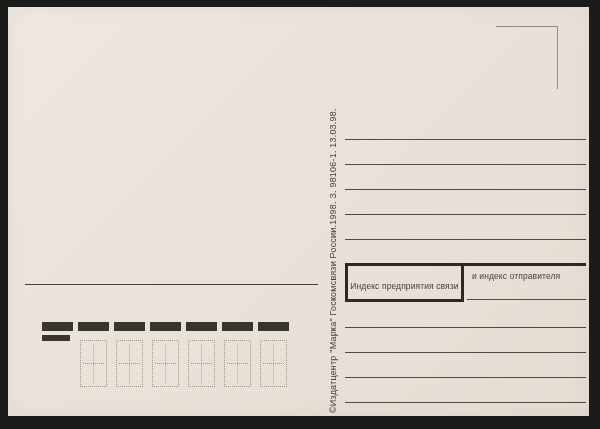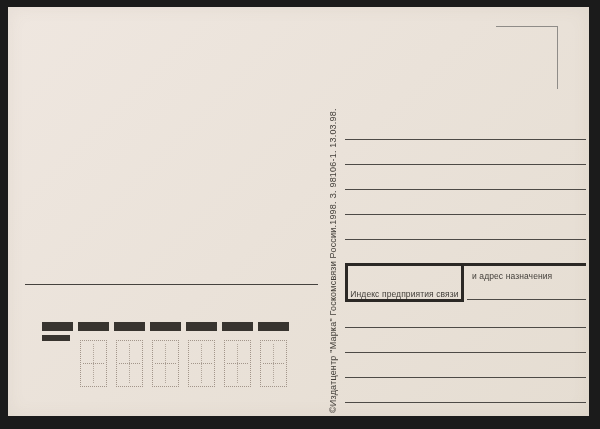--- a/index.html
+++ b/index.html
@@ -27,21 +27,21 @@
     transform:rotate(-90deg);
     font-size:9px;color:#44403b;letter-spacing:.2px;white-space:nowrap;
   }
   
   .addr-top{position:absolute;left:337px;top:132px;display:flex;flex-direction:column;row-gap:24px;}
   
   .sender-topline{position:absolute;left:337px;top:256px;width:241px;height:3px;background:#2b2825;}
   .sender-box{
     position:absolute;left:337px;top:256px;width:119px;height:39px;
     border:3px solid #2b2825;box-sizing:border-box;
-    display:flex;align-items:flex-end;justify-content:center;
+    display:flex;align-items:center;justify-content:center;
   }
   .sender-box-label{font-size:8.5px;color:#44403b;margin-top:6px;letter-spacing:.1px;}
   .sender-addr-label{position:absolute;left:464px;top:264px;font-size:8.5px;color:#44403b;letter-spacing:.1px;}
   .sender-addr-line{position:absolute;left:459px;top:292px;width:119px;height:1px;background:#4d4a46;}
   
   .addr-bottom{position:absolute;left:337px;top:320px;display:flex;flex-direction:column;row-gap:24px;}
   
   .index-bars{position:absolute;left:34px;top:315px;display:flex;column-gap:5px;}
   .index-bar{width:31px;height:9px;background:#38342f;}
   .index-bar-sample{position:absolute;left:34px;top:328px;width:28px;height:6px;background:#38342f;}
@@ -75,21 +75,21 @@
       <div class="hline"></div>
       <div class="hline"></div>
       <div class="hline"></div>
       <div class="hline"></div>
     </div>
 
   <div class="sender-topline"></div>
   <div class="sender-box">
     <span class="sender-box-label">Индекс предприятия связи</span>
   </div>
-  <div class="sender-addr-label">и адрес назначения</div>
+  <div class="sender-addr-label">и индекс отправителя</div>
   <div class="sender-addr-line"></div>
 
   <div class="addr-bottom">
       <div class="hline"></div>
       <div class="hline"></div>
       <div class="hline"></div>
       <div class="hline"></div>
     </div>
 
   <div class="index-bars">

